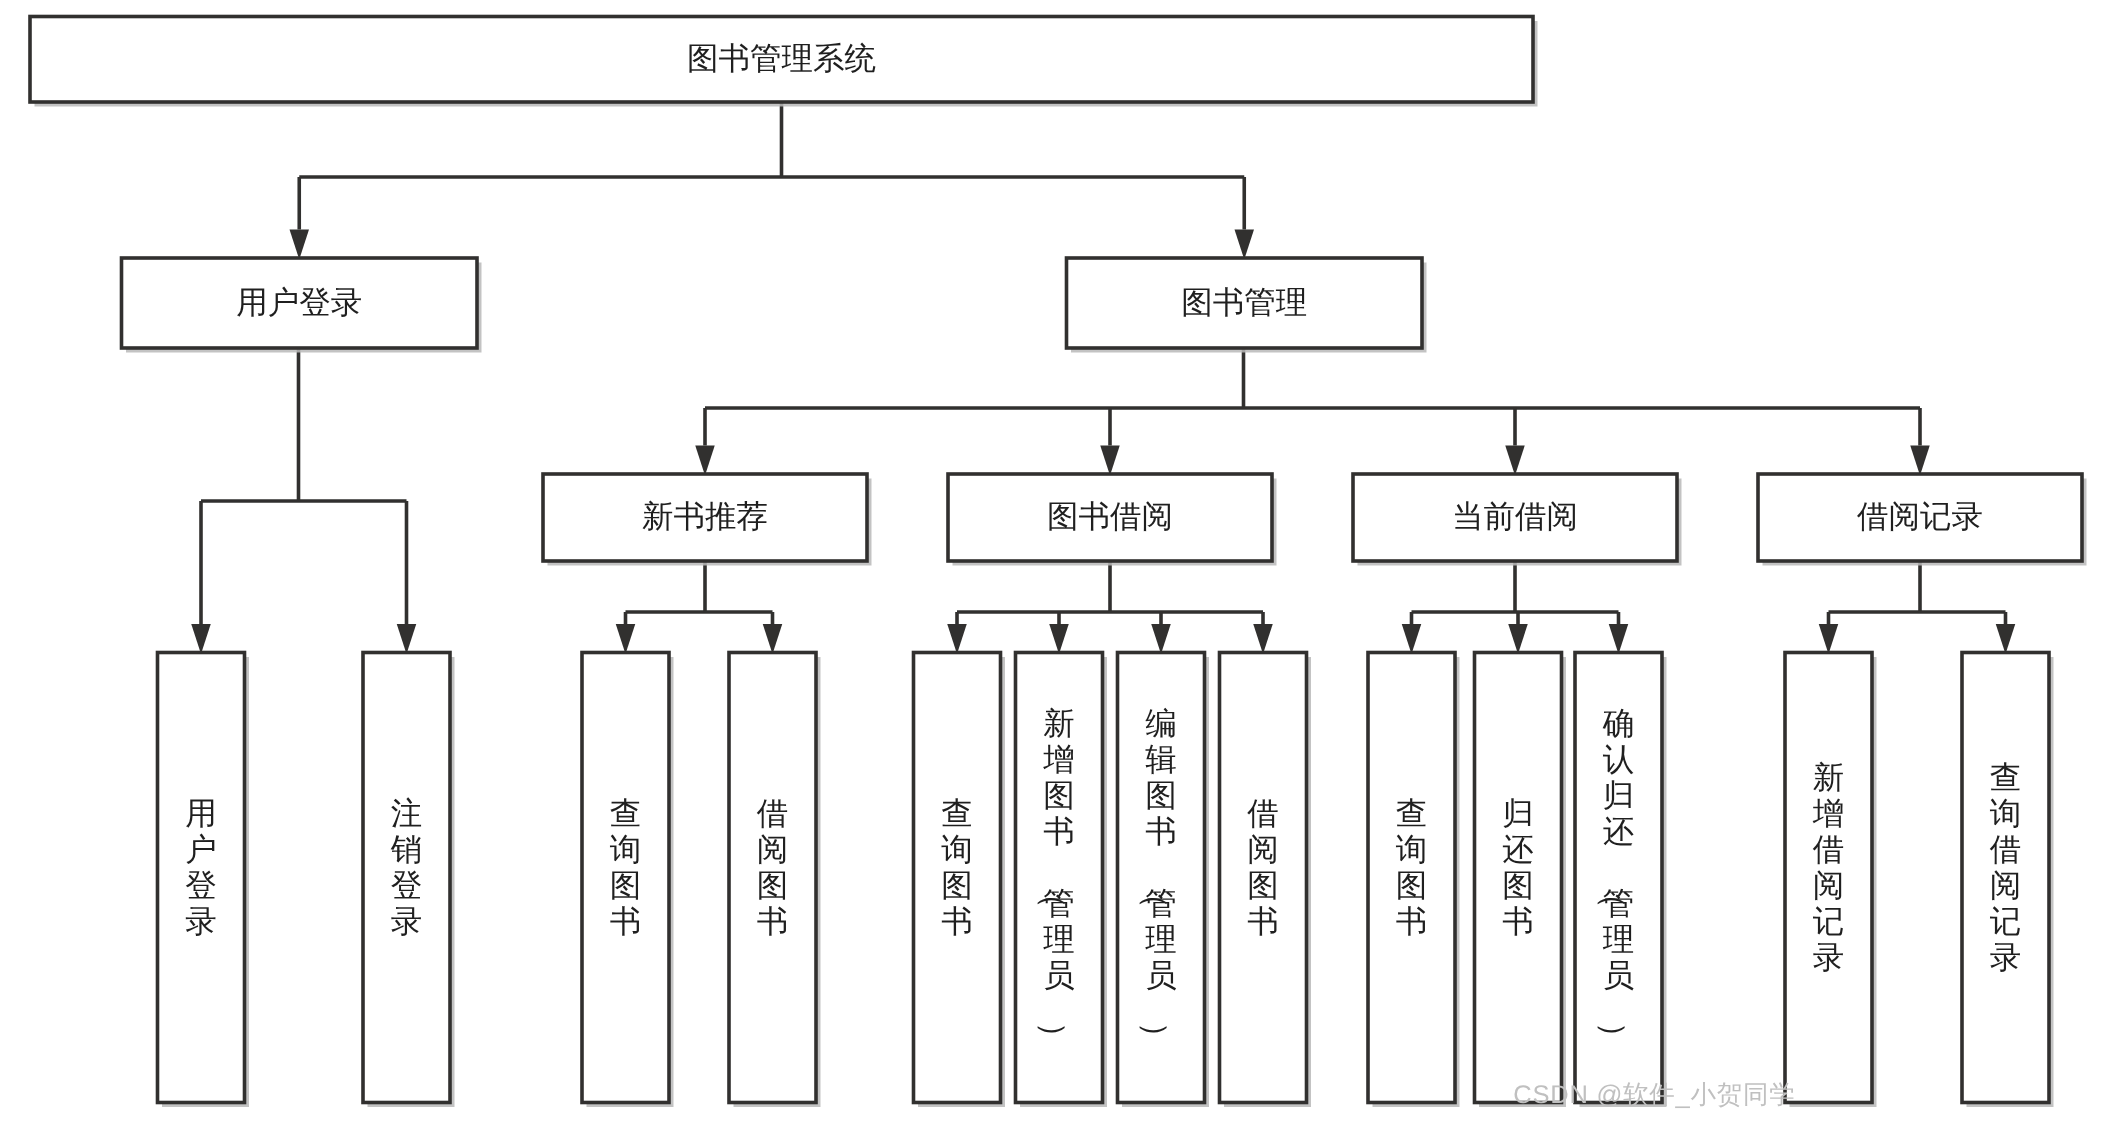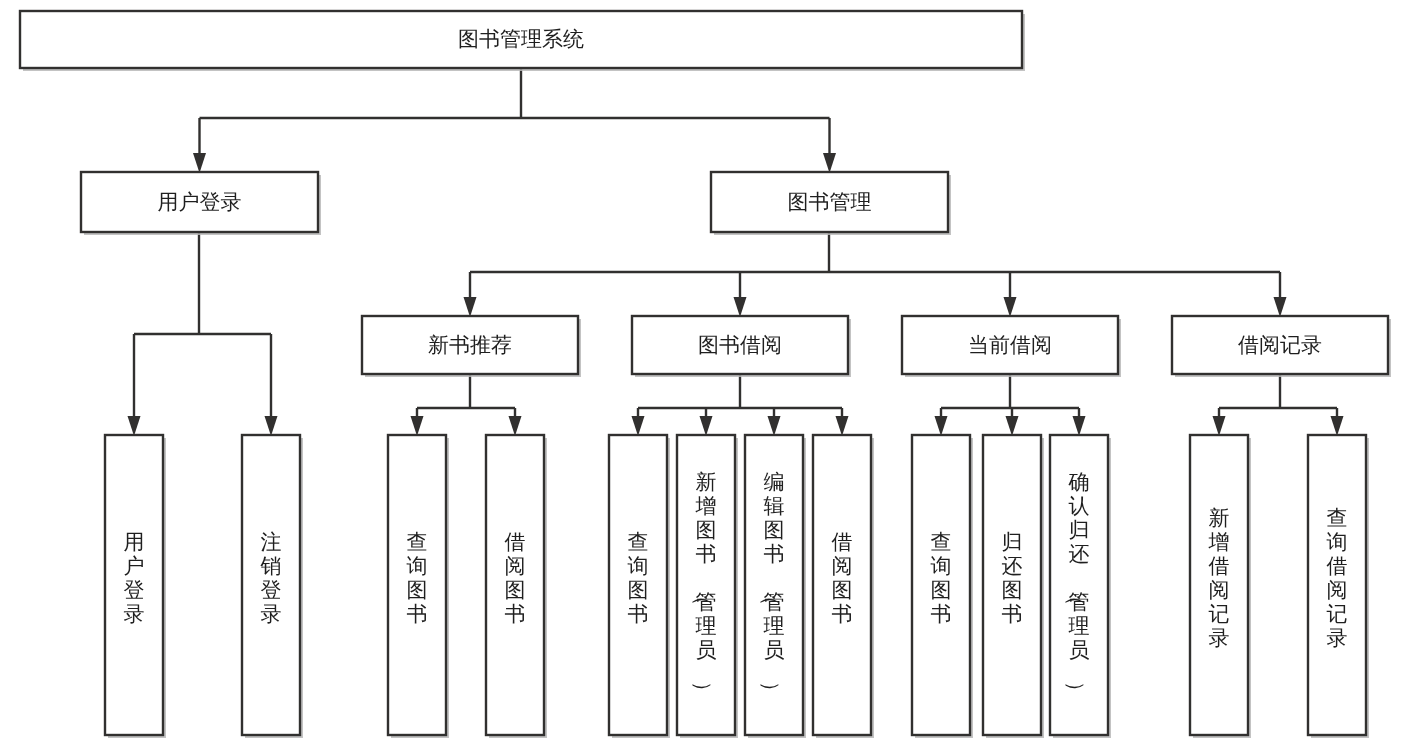--- a/index.html
+++ b/index.html
@@ -239,13 +239,14 @@
           <rect class="node-rect" x="1190" y="435" width="58" height="300"></rect>
           <text class="node-label-vertical" x="1219" y="525"><tspan x="1219" dy="0">新</tspan><tspan x="1219" dy="24">增</tspan><tspan x="1219" dy="24">借</tspan><tspan x="1219" dy="24">阅</tspan><tspan x="1219" dy="24">记</tspan><tspan x="1219" dy="24">录</tspan></text>
         </g>
         <g>
           <rect class="node-shadow" x="1311" y="438" width="58" height="300"></rect>
           <rect class="node-rect" x="1308" y="435" width="58" height="300"></rect>
           <text class="node-label-vertical" x="1337" y="525"><tspan x="1337" dy="0">查</tspan><tspan x="1337" dy="24">询</tspan><tspan x="1337" dy="24">借</tspan><tspan x="1337" dy="24">阅</tspan><tspan x="1337" dy="24">记</tspan><tspan x="1337" dy="24">录</tspan></text>
         </g>
       </g>
   </svg>
+  <div class="watermark">CSDN @软件_小贺同学</div>
 </div>
 
 </body></html>

